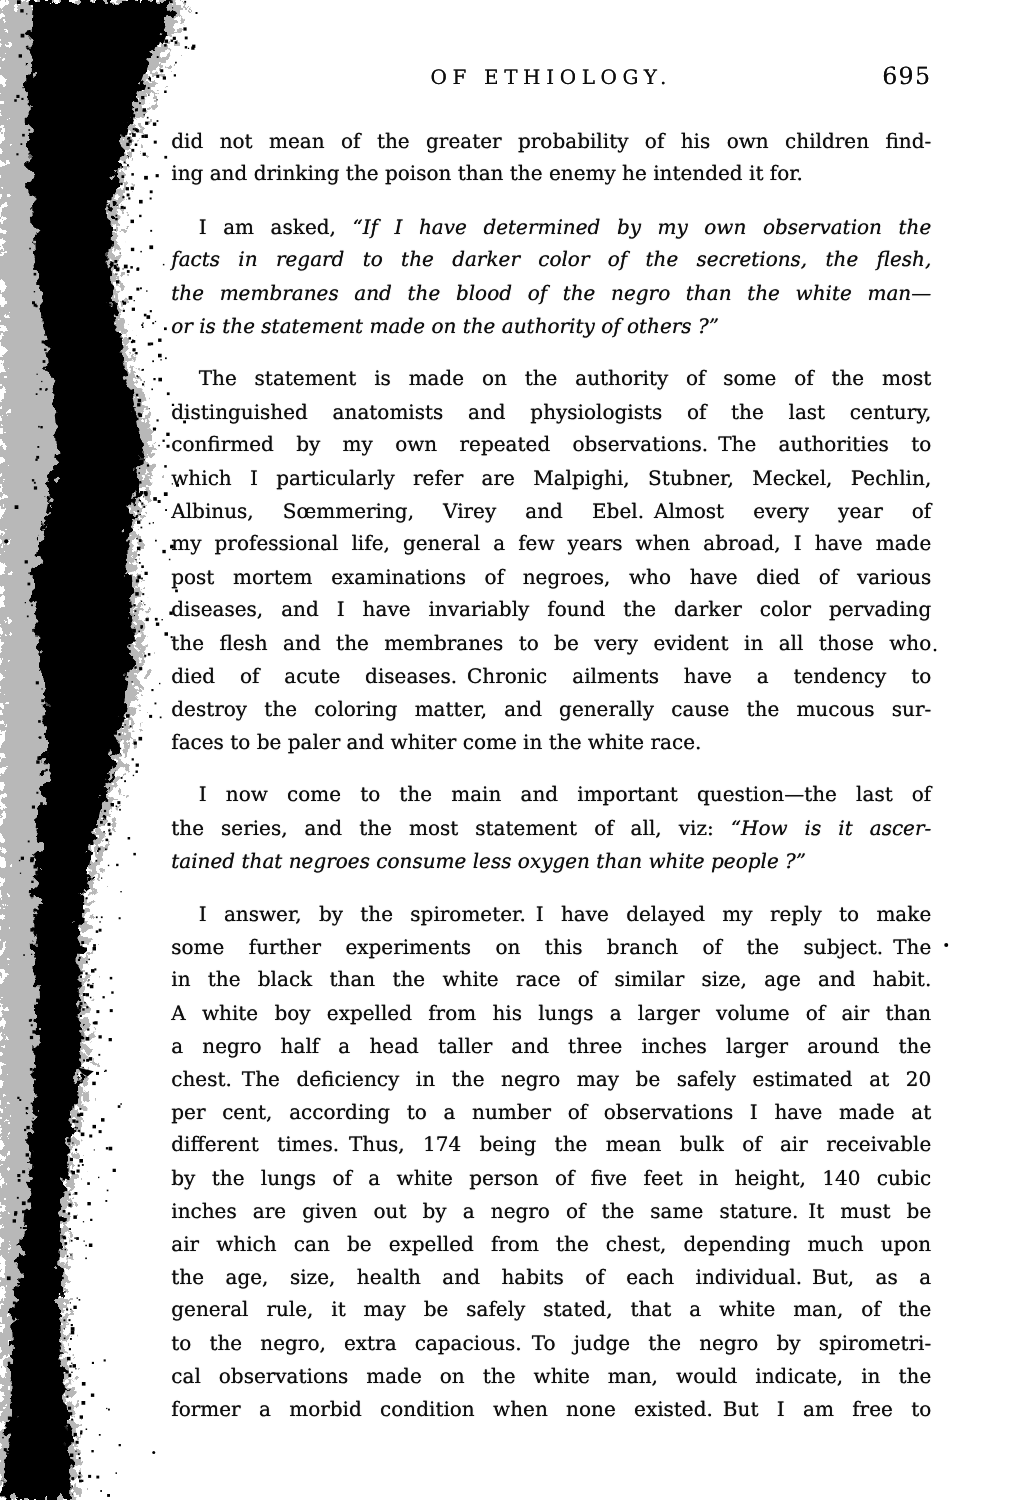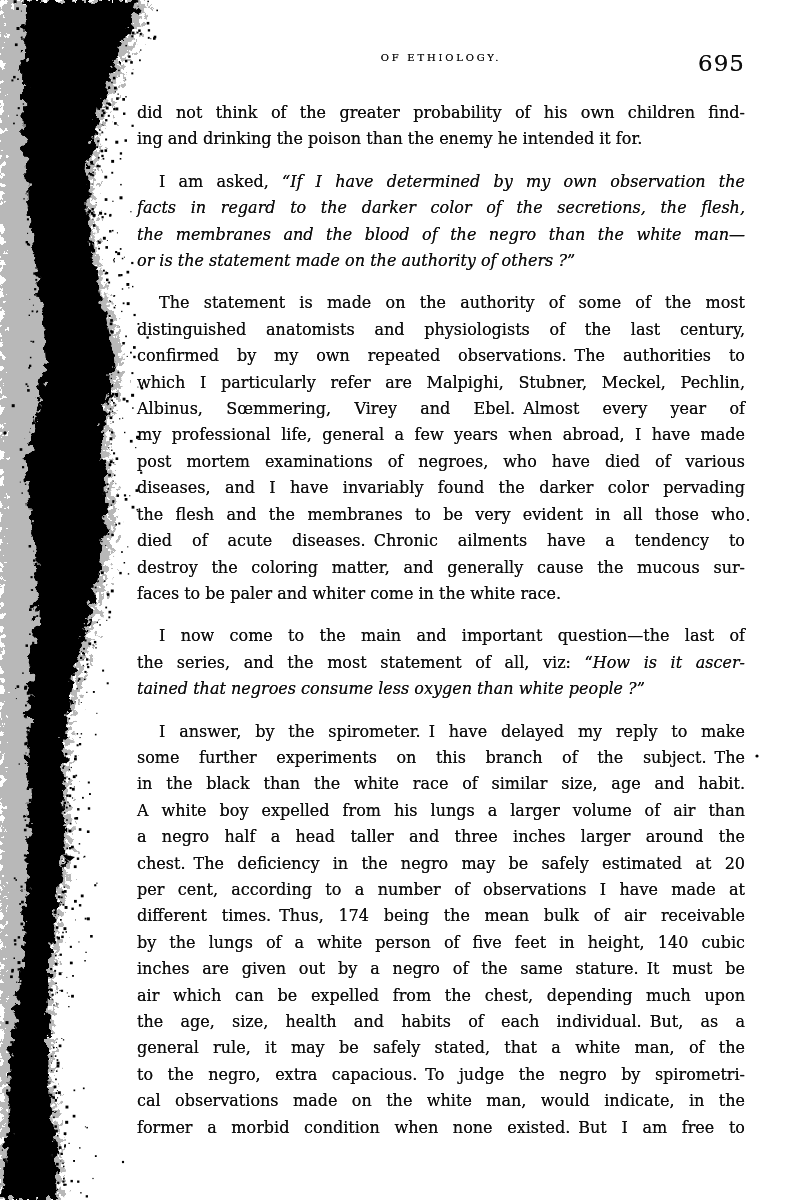--- a/index.html
+++ b/index.html
@@ -4,25 +4,25 @@
 <style>
   html,body{margin:0;padding:0;background:#ffffff;}
   .page{
     position:relative;width:812px;height:1200px;background:#ffffff;overflow:hidden;
     color:#0d0d0d;font-family:"DejaVu Serif","Liberation Serif",serif;
     -webkit-font-smoothing:antialiased;
   }
   .scan-artifact{position:absolute;left:0;top:0;pointer-events:none;}
   .header{position:absolute;left:137px;top:52px;width:608px;height:28px;}
   .running-title{
-    text-align:center;font-size:10px;letter-spacing:.28em;
+    text-align:center;font-size:16px;letter-spacing:.28em;
     text-shadow:0 0 .5px rgba(0,0,0,.75);
   }
   .page-number{
-    position:absolute;right:0;top:-2px;font-size:23px;letter-spacing:1px;
+    position:absolute;right:0;top:-2px;font-size:19px;letter-spacing:1px;
     text-shadow:0 0 .5px rgba(0,0,0,.75);
   }
   .text-block{
     position:absolute;left:137px;top:100px;width:608px;
     font-size:16px;line-height:26.4px;
     text-shadow:0 0 .55px rgba(0,0,0,.8);
   }
   .line{text-align:justify;text-justify:inter-word;}
   .line.just{text-align-last:justify;}
   .line.indent{text-indent:22px;margin-top:16px;}
@@ -740,21 +740,21 @@
     <circle cx="748" cy="520" r="1.1" fill="#000"></circle>
     <circle cx="123" cy="1162" r="1.2" fill="#000"></circle>
   </svg>
 
   <div class="header">
     <div class="running-title">OF ETHIOLOGY.</div>
     <div class="page-number">695</div>
   </div>
 
   <div class="text-block">
-      <div class="line just"><span>did not think of the greater probability of his own children find-</span></div>
+      <div class="line just"><span>did not mean of the greater probability of his own children find-</span></div>
       <div class="line"><span>ing and drinking the poison than the enemy he intended it for.</span></div>
       <div class="line indent just"><span>I am asked, </span><span class="it">“If I have determined by my own observation the</span></div>
       <div class="line just"><span class="it">facts in regard to the darker color of the secretions, the flesh,</span></div>
       <div class="line just"><span class="it">the membranes and the blood of the negro than the white man—</span></div>
       <div class="line"><span class="it">or is the statement made on the authority of others ?”</span></div>
       <div class="line indent just"><span>The statement is made on the authority of some of the most</span></div>
       <div class="line just"><span>distinguished anatomists and physiologists of the last century,</span></div>
       <div class="line just"><span>confirmed by my own repeated observations. The authorities to</span></div>
       <div class="line just"><span>which I particularly refer are Malpighi, Stubner, Meckel, Pechlin,</span></div>
       <div class="line just"><span>Albinus, Sœmmering, Virey and Ebel. Almost every year of</span></div>

